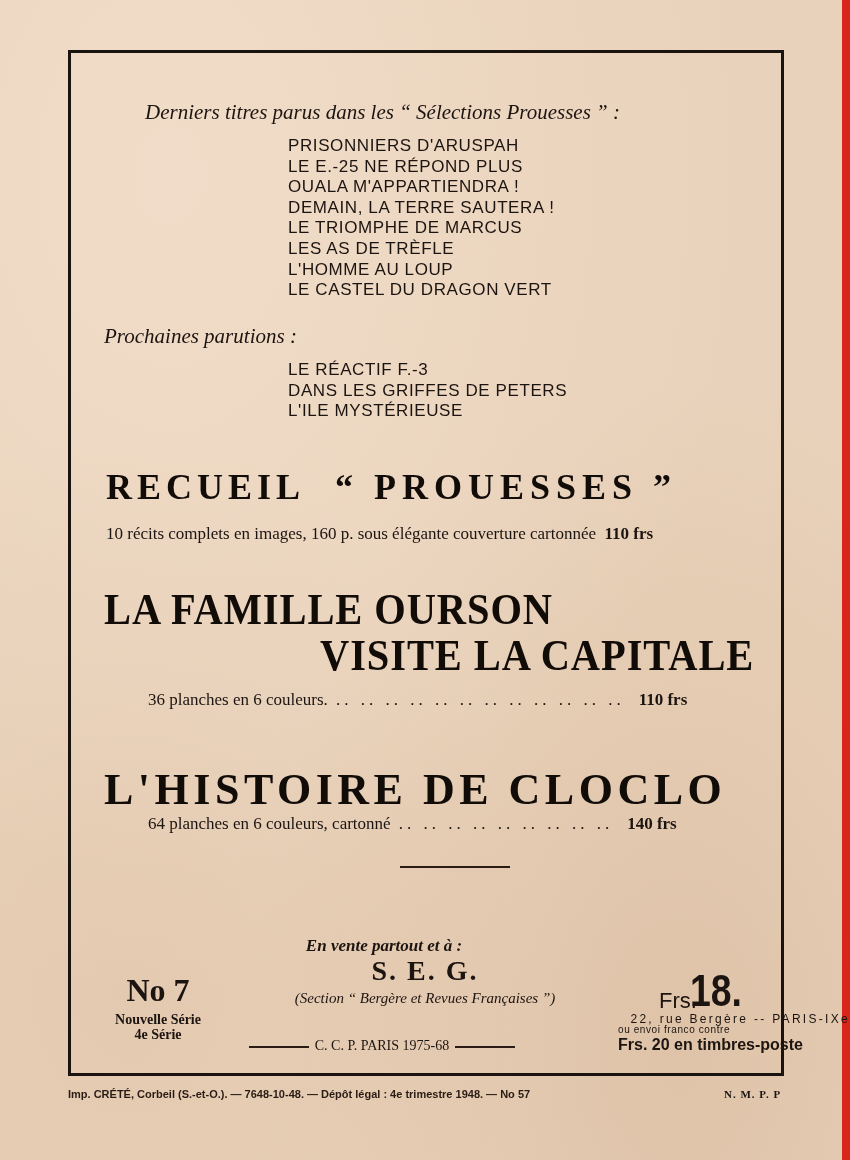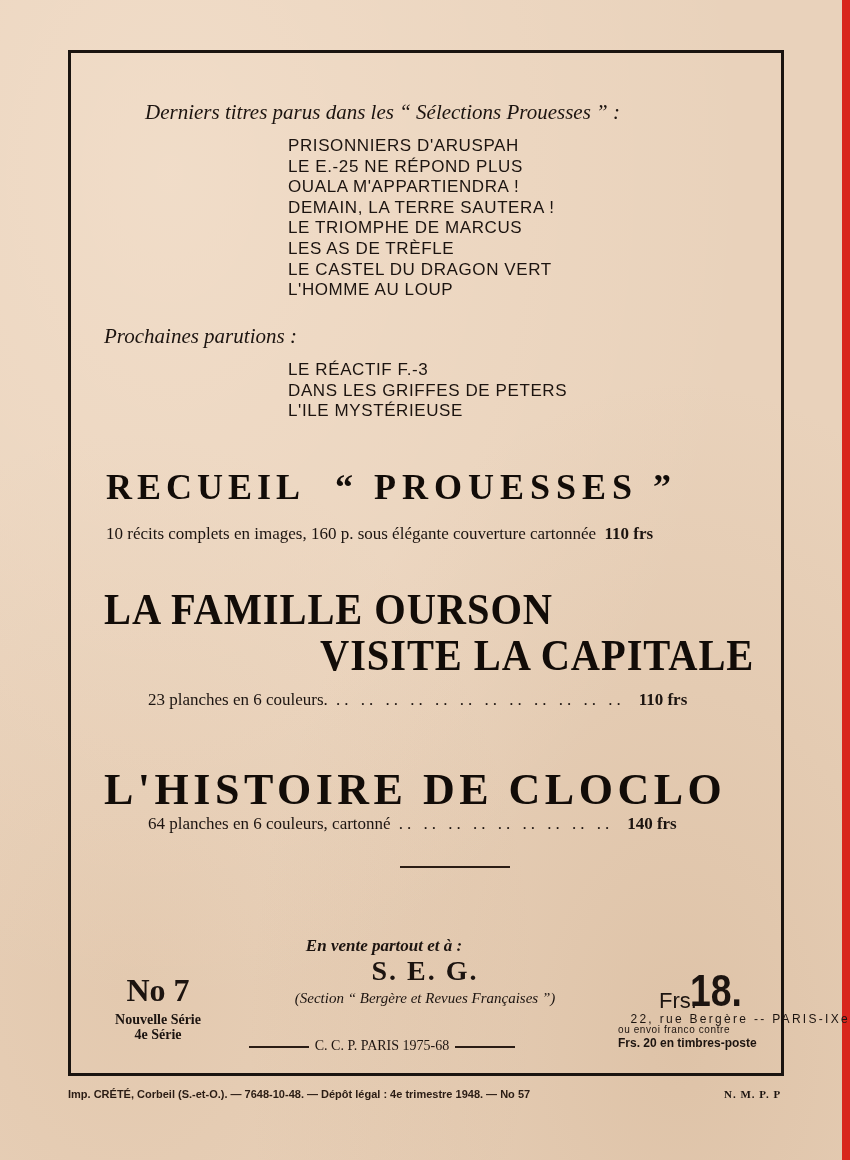--- a/index.html
+++ b/index.html
@@ -51,61 +51,61 @@
   .seg { left: 0; width: 850px; text-align: center; top: 955px; font-family: "Liberation Serif", serif; font-weight: bold; font-size: 28px; letter-spacing: 2px; }
   .section { left: 0; width: 850px; text-align: center; top: 990px; font-family: "Liberation Serif", serif; font-style: italic; font-size: 15px; }
   .address { left: 0; width: 850px; text-align: right; top: 1012px; font-size: 12px; letter-spacing: 2.3px; }
   .ccp { left: 0; width: 764px; text-align: center; top: 1038px; font-family: "Liberation Serif", serif; font-size: 14px; }
   .ccp .rule { display: inline-block; width: 60px; height: 1.5px; background: #2a1c14; vertical-align: middle; margin: 0 6px; }
   .numero { left: 106px; top: 972px; width: 104px; text-align: center; font-family: "Liberation Serif", serif; font-weight: bold; font-size: 32px; }
   .serie { left: 106px; top: 1012px; width: 104px; text-align: center; font-family: "Liberation Serif", serif; font-weight: bold; font-size: 14px; line-height: 15px; }
   .frs-label { left: 630px; top: 988px; font-size: 22px; margin-left: 29px; }
   .frs-value { left: 690px; top: 966px; font-size: 44px; font-weight: bold; transform: scaleX(0.85); transform-origin: left; }
   .franco { left: 618px; top: 1024px; font-size: 10px; letter-spacing: 0.6px; }
-  .timbres { left: 618px; top: 1036px; font-size: 12px; font-weight: bold; }
+  .timbres { left: 618px; top: 1036px; font-size: 16px; font-weight: bold; }
   .footer-left { left: 52px; top: 1088px; font-size: 11px; font-weight: bold; color: #2a1c14; padding-left: 16px; }
   .footer-right { left: 724px; top: 1088px; font-size: 11px; font-weight: bold; font-family: "Liberation Serif", serif; letter-spacing: 1px; }
 </style>
 </head>
 <body>
 
 <div class="red-edge"></div>
 <div class="frame"></div>
 
 <div class="abs intro">Derniers titres parus dans les “ Sélections Prouesses ” :</div>
 <div class="abs title-list">
   <div>PRISONNIERS D'ARUSPAH</div>
   <div>LE E.-25 NE RÉPOND PLUS</div>
   <div>OUALA M'APPARTIENDRA !</div>
   <div>DEMAIN, LA TERRE SAUTERA !</div>
   <div>LE TRIOMPHE DE MARCUS</div>
   <div>LES AS DE TRÈFLE</div>
+  <div>L'HOMME AU LOUP</div>
   <div>LE CASTEL DU DRAGON VERT</div>
-  <div>L'HOMME AU LOUP</div>
 </div>
 
 <div class="abs upcoming-intro">Prochaines parutions :</div>
 <div class="abs upcoming-list">
   <div>LE RÉACTIF F.-3</div>
   <div>DANS LES GRIFFES DE PETERS</div>
   <div>L'ILE MYSTÉRIEUSE</div>
 </div>
 
 <div class="abs heavy recueil">
   <span>RECUEIL</span><span class="word2">“ PROUESSES ”</span>
 </div>
 <div class="abs recueil-desc">
   <span>10 récits complets en images, 160 p. sous élégante couverture cartonnée</span>
   &nbsp;<span class="price">110 frs</span>
 </div>
 
 <div class="abs heavy famille-1">LA FAMILLE OURSON</div>
 <div class="abs heavy famille-2">VISITE LA CAPITALE</div>
 <div class="abs famille-desc">
-  <span>23 planches en 6 couleurs.</span><span class="leader">.. .. .. .. .. .. .. .. .. .. .. ..</span><span class="price">110 frs</span>
+  <span>36 planches en 6 couleurs.</span><span class="leader">.. .. .. .. .. .. .. .. .. .. .. ..</span><span class="price">110 frs</span>
 </div>
 
 <div class="abs heavy cloclo">L'HISTOIRE DE CLOCLO</div>
 <div class="abs cloclo-desc">
   <span>64 planches en 6 couleurs, cartonné</span><span class="leader">.. .. .. .. .. .. .. .. ..</span><span class="price">140 frs</span>
 </div>
 
 <div class="divider"></div>
 
 <div class="abs vente">En vente partout et à :</div>

